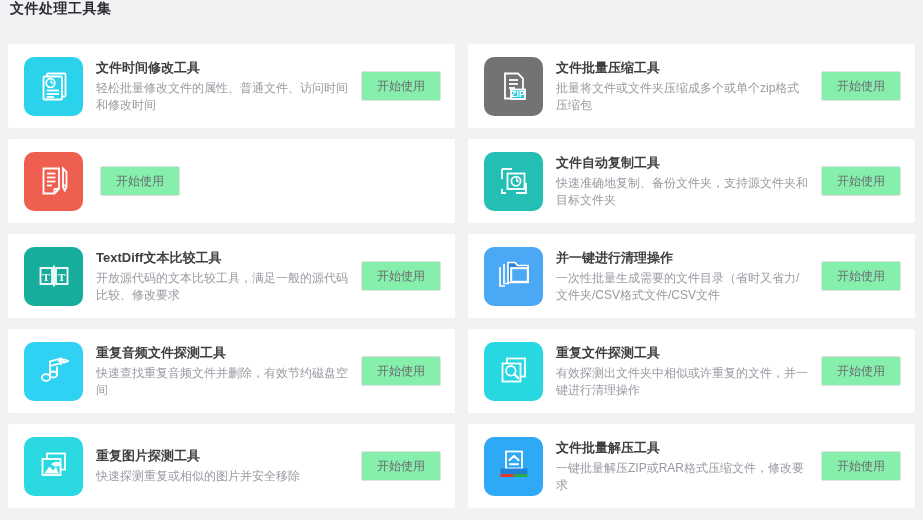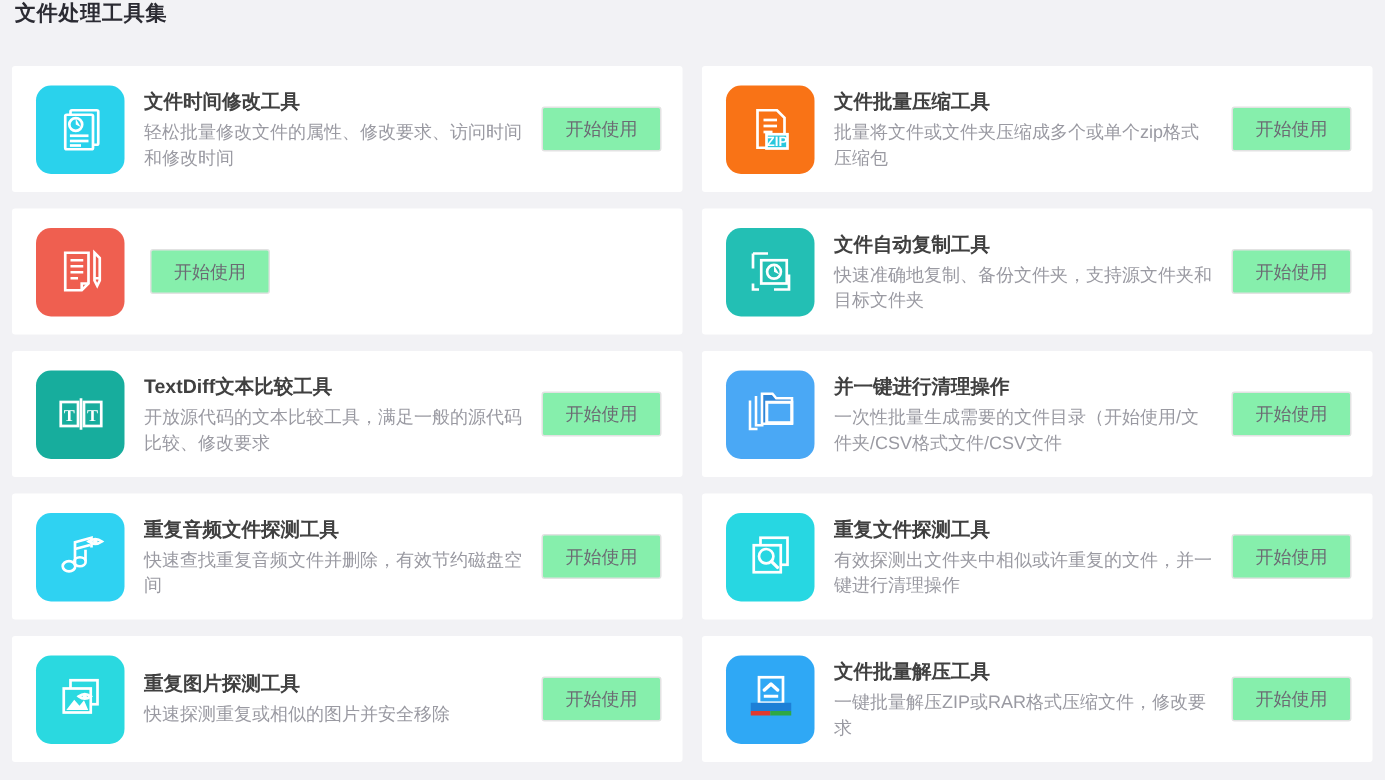--- a/index.html
+++ b/index.html
@@ -110,27 +110,27 @@
           <rect x="7.5" y="8.5" width="18.5" height="23" rx="1" fill="#2ad2ec"></rect>
           <circle cx="14.5" cy="15" r="4.3" fill="none"></circle>
           <path d="M14.5 11.2 L14.5 15 L17.8 16.6 Z" fill="#ffffff" stroke="none"></path>
           <line x1="10.6" y1="22.5" x2="23" y2="22.5"></line>
           <line x1="10.6" y1="26" x2="23" y2="26"></line>
           <line x1="10.6" y1="29" x2="18" y2="29"></line>
         </svg>
       </div>
       <div class="card-text">
         <div class="card-title">文件时间修改工具</div>
-        <div class="card-desc">轻松批量修改文件的属性、修改要求、访问时间和修改时间</div>
-      </div>
-      <div class="start-btn">开始使用</div>
-    </div>
-
-    <div class="card">
-      <div class="icon-box" style="background:#f97316">
+        <div class="card-desc">轻松批量修改文件的属性、普通文件、访问时间和修改时间</div>
+      </div>
+      <div class="start-btn">开始使用</div>
+    </div>
+
+    <div class="card">
+      <div class="icon-box" style="background:#737373">
         <svg width="36" height="36" viewBox="0 0 36 36" fill="none" stroke="#ffffff" stroke-width="1.8">
           <path d="M9 5.5 H22 L27 10.5 V30.5 H9 Z"></path>
           <line x1="13" y1="12" x2="22" y2="12"></line>
           <line x1="13" y1="16" x2="22" y2="16"></line>
           <line x1="13" y1="20" x2="19" y2="20"></line>
           <rect x="15" y="21.5" width="14" height="9.5" fill="#2ac7dd"></rect>
           <text x="22" y="29" font-size="9" font-family="Liberation Sans, sans-serif" font-weight="bold" fill="#ffffff" stroke="none" text-anchor="middle">ZIP</text>
         </svg>
       </div>
       <div class="card-text">
@@ -194,21 +194,21 @@
         <svg width="38" height="38" viewBox="0 0 38 38" fill="none" stroke="#ffffff" stroke-width="1.7">
           <path d="M5 10 V29 H10"></path>
           <path d="M9 7 V26.5 H14"></path>
           <path d="M13 5.5 H20 L22.5 8.5 H33 V25.5 H13 Z" fill="#2f86d8" stroke="#ffffff"></path>
           <rect x="16" y="11" width="17" height="14" fill="#ffffff" stroke="#ffffff"></rect>
           <rect x="17.2" y="12.2" width="14.6" height="11.6" fill="#4aa8f5" stroke="none"></rect>
         </svg>
       </div>
       <div class="card-text">
         <div class="card-title">并一键进行清理操作</div>
-        <div class="card-desc">一次性批量生成需要的文件目录（开始使用/文件夹/CSV格式文件/CSV文件</div>
+        <div class="card-desc">一次性批量生成需要的文件目录（省时又省力/文件夹/CSV格式文件/CSV文件</div>
       </div>
       <div class="start-btn">开始使用</div>
     </div>
 
     <div class="card">
       <div class="icon-box" style="background:#2fd2f2">
         <svg width="36" height="36" viewBox="0 0 36 36" fill="none" stroke="#ffffff" stroke-width="1.8">
           <path d="M14 24 V8.5 L25 5.5 V12"></path>
           <line x1="14" y1="13" x2="24" y2="10.3"></line>
           <ellipse cx="10" cy="24.5" rx="4.2" ry="3.4"></ellipse>

